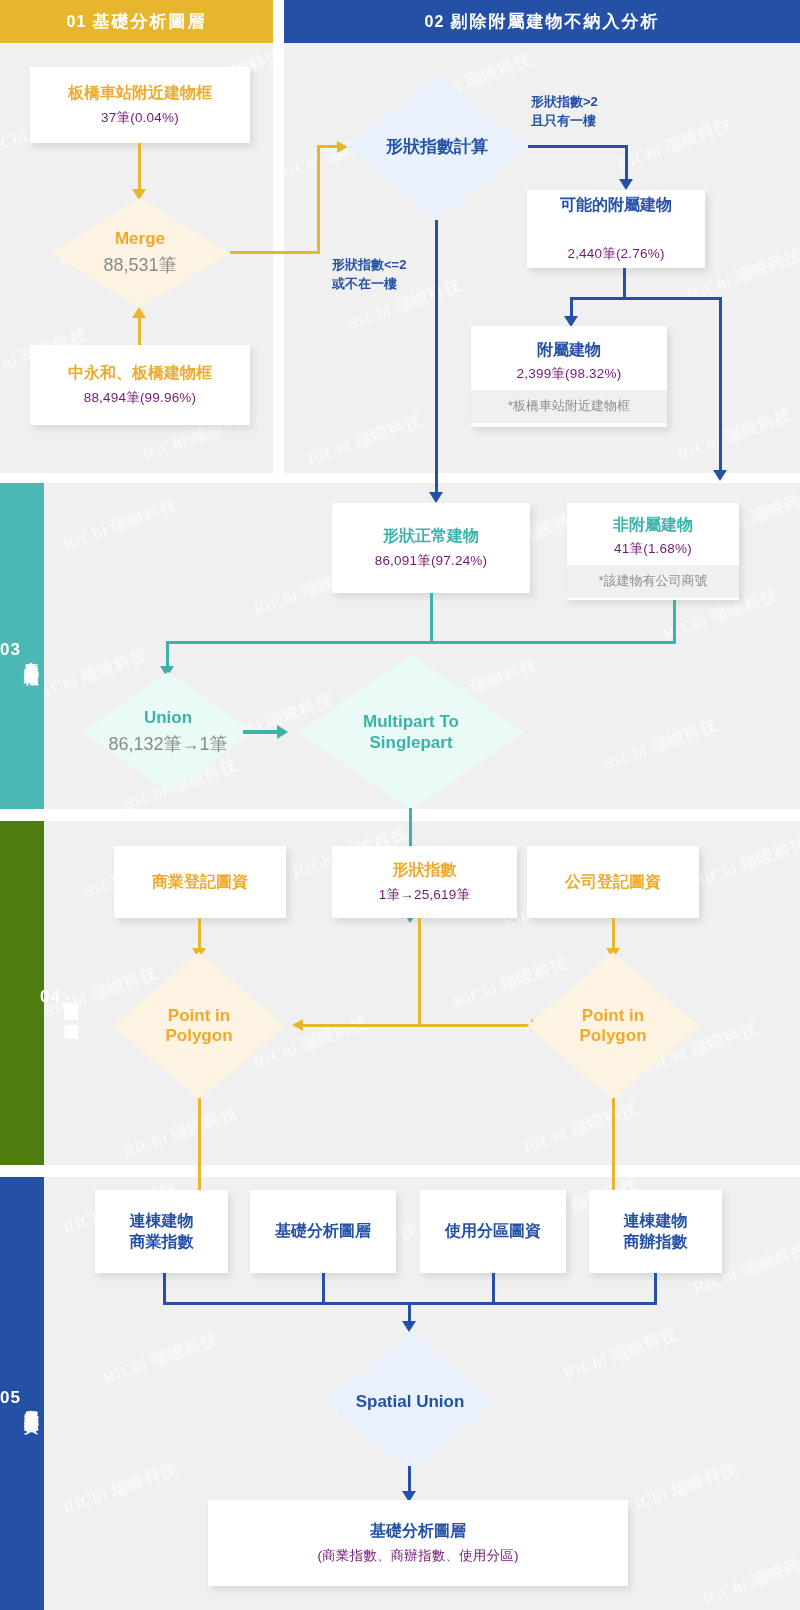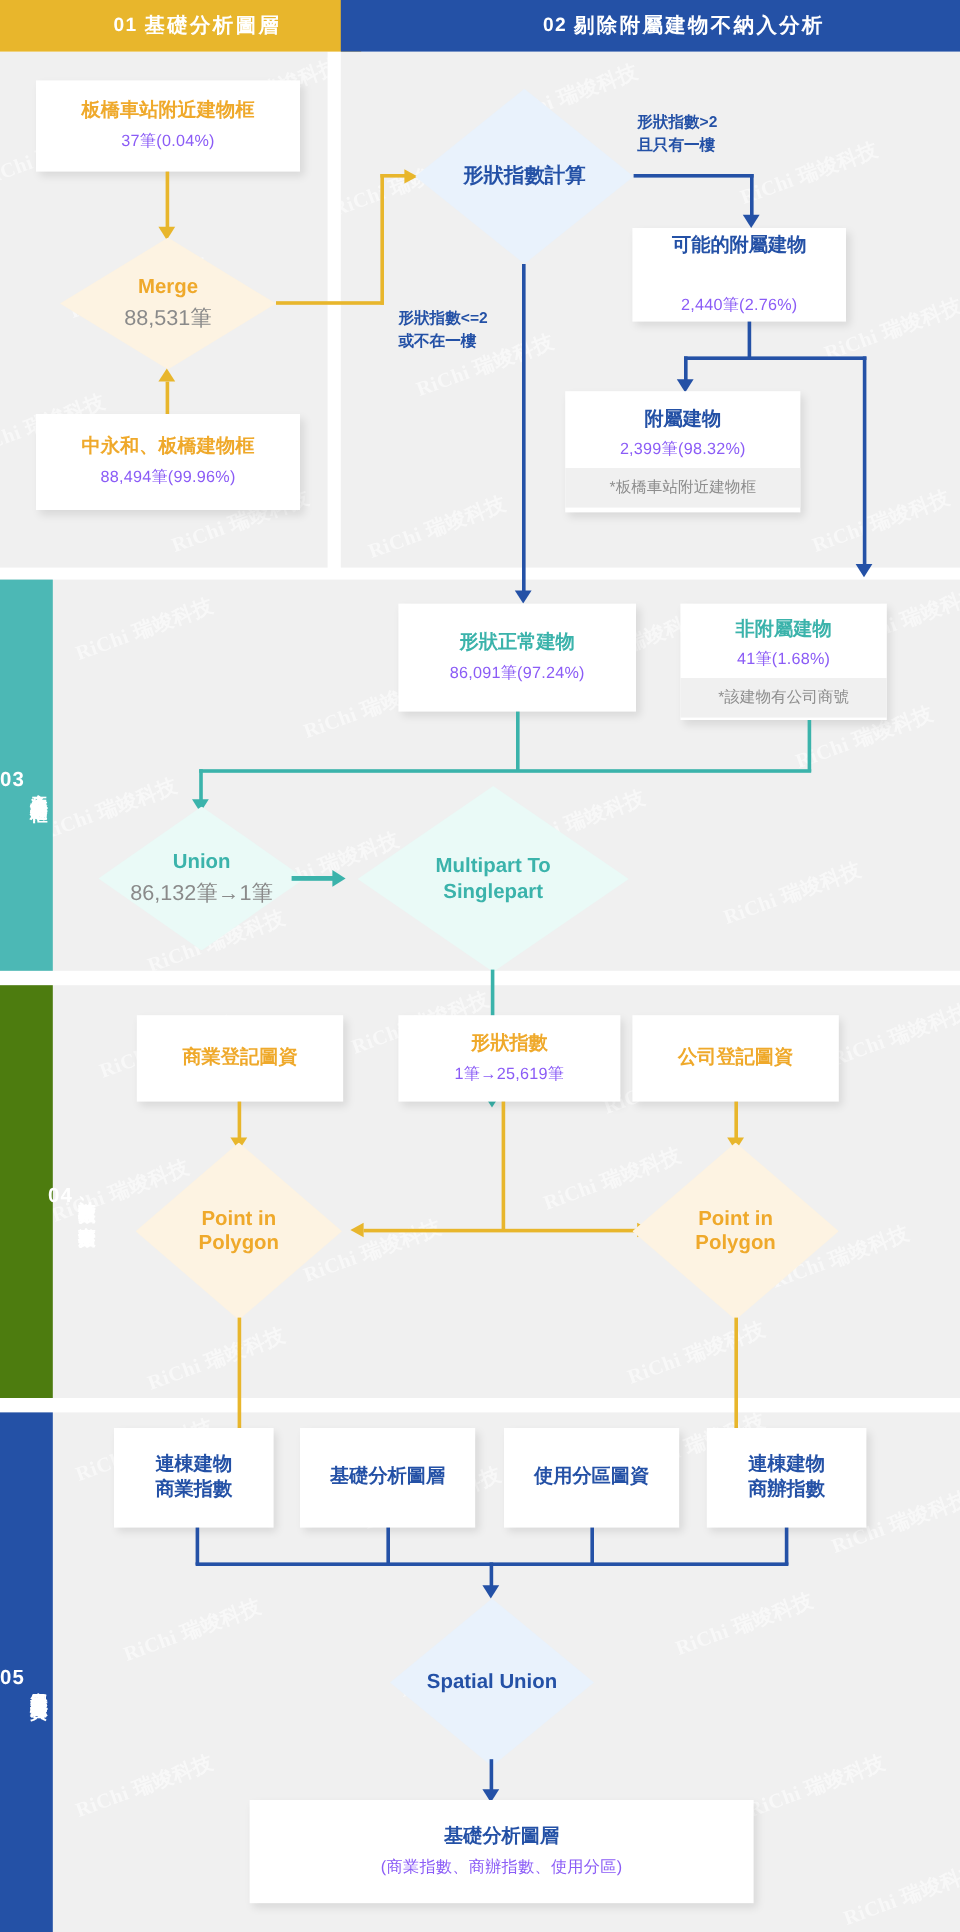--- a/index.html
+++ b/index.html
@@ -8,41 +8,41 @@
   #page{position:relative;width:800px;height:1610px;background:#ffffff;overflow:hidden;}
 
   
   .panel{position:absolute;background:#f0f0f0;}
   .wm{position:absolute;inset:0;overflow:hidden;pointer-events:none;}
   .wm span{position:absolute;color:rgba(255,255,255,.55);font-size:17px;font-weight:700;
            transform:rotate(-20deg);white-space:nowrap;font-family:"Liberation Serif",serif;letter-spacing:.5px;}
 
   
   .hdr{position:absolute;height:43px;display:flex;align-items:center;justify-content:center;
-       color:#fff;font-weight:700;font-size:17px;letter-spacing:2px;padding-left:28px;}
+       color:#fff;font-weight:700;font-size:17px;letter-spacing:2px;}
   .hdr .num{font-size:16px;margin-right:6px;letter-spacing:1px;}
   .hdr-yellow{background:#e8b62c;}
   .hdr-blue{background:#2451a6;}
 
   
   .vtab{position:absolute;width:44px;color:#fff;display:flex;flex-direction:row;
         align-items:center;padding-top:18px;box-sizing:border-box;}
   .vtab .vnum{font-size:17px;font-weight:700;letter-spacing:1px;margin-bottom:10px;}
   .vtab .vtxt{font-size:14.5px;font-weight:700;line-height:1.42;letter-spacing:1px;
               writing-mode:vertical-rl;text-orientation:upright;}
   .vtab-teal{background:#4cb8b5;}
   .vtab-yellow{background:#4d7c0f;padding-left:40px;}
   .vtab-blue{background:#2451a6;}
 
   
   .box{position:absolute;background:#fff;box-shadow:3px 4px 7px rgba(0,0,0,.10);
        display:flex;flex-direction:column;align-items:center;justify-content:center;
        box-sizing:border-box;text-align:center;}
   .box .t{font-weight:700;font-size:16px;line-height:1.28;}
-  .box .s{font-size:13.5px;color:#8b5cf6;margin-top:5px;letter-spacing:.2px;}
+  .box .s{font-size:13.5px;color:#701a75;margin-top:5px;letter-spacing:.2px;}
   .note{width:100%;background:#f0f0f0;color:#8d8d8d;font-size:13px;
         padding:7px 0 8px;margin-top:7px;text-align:center;}
   .t-yellow{color:#efa92b;}
   .t-blue{color:#2451a6;}
   .t-teal{color:#3bb3ab;}
 
   
   .dia{position:absolute;display:flex;flex-direction:column;align-items:center;justify-content:center;
        text-align:center;box-sizing:border-box;
        clip-path:polygon(50% 0,100% 50%,50% 100%,0 50%);

